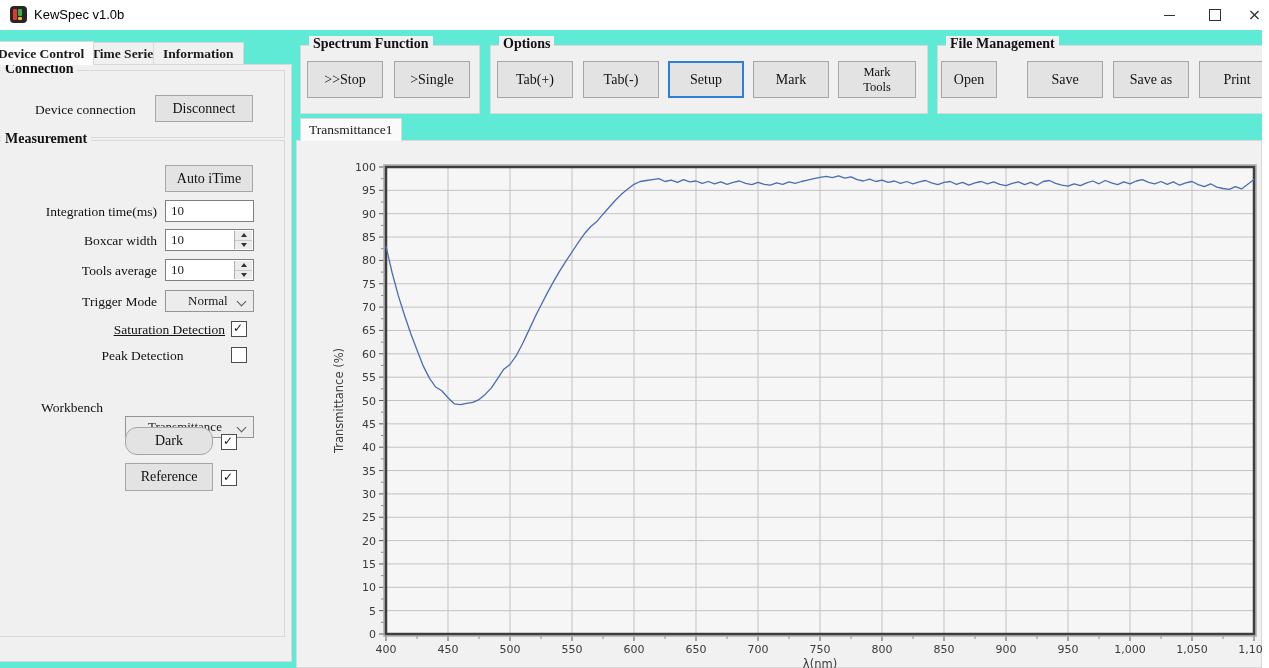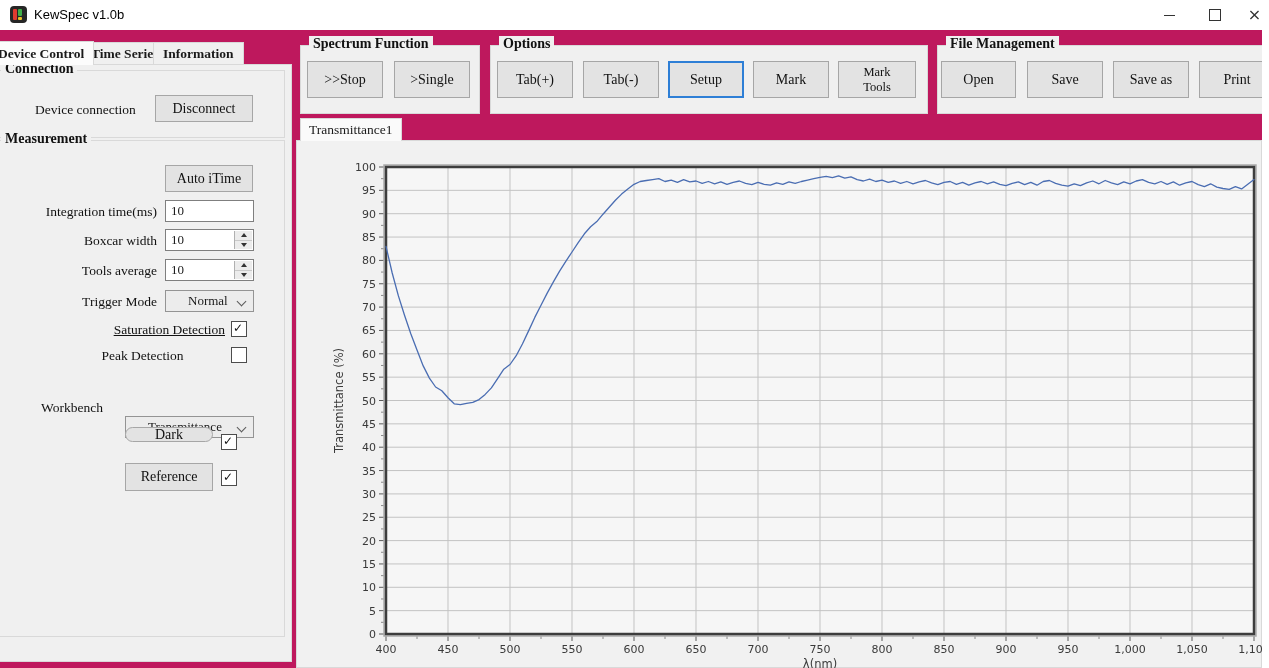--- a/index.html
+++ b/index.html
@@ -1,16 +1,16 @@
 <!DOCTYPE html>
 <html><head>
 <meta charset="utf-8">
 <style>
   html,body{margin:0;padding:0;}
-  #app{position:relative;width:1269px;height:668px;background:#be185d;overflow:hidden;
+  #app{position:relative;width:1269px;height:668px;background:#5eead4;overflow:hidden;
        font-family:"Liberation Serif", serif;color:#1a1a1a;}
   
   .titlebar{position:absolute;left:0;top:0;width:1269px;height:30px;background:#ffffff;}
   .app-icon{position:absolute;left:10px;top:6px;width:17px;height:17px;background:#262626;border-radius:4px;}
   .app-icon .bar-r{position:absolute;left:3px;top:3px;width:4px;height:11px;background:#e03a2f;border-radius:1px;}
   .app-icon .bar-g{position:absolute;left:8px;top:3px;width:4px;height:7px;background:#3fae49;border-radius:1px;}
   .app-icon .bar-y{position:absolute;left:8px;top:11px;width:4px;height:3px;background:#e8c javascript;background:#e8c227;border-radius:1px;}
   .win-title{position:absolute;left:34px;top:7px;font:13px "Liberation Sans",sans-serif;color:#000;}
   .winbtn{position:absolute;top:0;width:42px;height:30px;display:flex;align-items:center;justify-content:center;cursor:pointer;}
   .glyph-min{display:block;width:11px;height:1px;background:#333;}
@@ -135,21 +135,21 @@
 
   <div class="lbl right" style="left:60px;top:348px;width:165px;text-align:center;">Peak Detection</div>
   <div class="checkbox" style="left:231px;top:347px;"></div>
 
   <div class="lbl" style="left:41px;top:400px;">Workbench</div>
   <div class="combo" style="left:125px;top:416px;width:129px;height:22px;">
     <span>Transmittance</span>
     <span class="chev"></span>
   </div>
 
-  <div class="btn" style="left:125px;top:427px;width:88px;height:15px;border-radius:12px;">
+  <div class="btn" style="left:125px;top:427px;width:88px;height:28px;border-radius:12px;">
     <span>Dark</span>
   </div>
   <div class="checkbox checked" style="left:221px;top:434px;"></div>
 
   <div class="btn" style="left:125px;top:463px;width:88px;height:28px;">
     <span>Reference</span>
   </div>
   <div class="checkbox checked" style="left:221px;top:470px;"></div>
 
   <div class="groupbox" style="left:300px;top:45px;width:178px;height:67px;">
@@ -177,21 +177,21 @@
   <div class="btn" style="left:753px;top:61px;width:76px;height:37px;">
     <span>Mark</span>
   </div>
   <div class="btn" style="left:838px;top:61px;width:78px;height:37px;font-size:12.5px;line-height:1.15;padding:0 14px;">
     <span>Mark Tools</span>
   </div>
 
   <div class="groupbox" style="left:937px;top:45px;width:345px;height:67px;">
     <span class="gb-title">File Management</span>
   </div>
-  <div class="btn" style="left:941px;top:61px;width:75px;height:37px;">
+  <div class="btn" style="left:941px;top:61px;width:56px;height:37px;">
     <span>Open</span>
   </div>
   <div class="btn" style="left:1027px;top:61px;width:76px;height:37px;">
     <span>Save</span>
   </div>
   <div class="btn" style="left:1113px;top:61px;width:76px;height:37px;">
     <span>Save as</span>
   </div>
   <div class="btn" style="left:1199px;top:61px;width:76px;height:37px;">
     <span>Print</span>

